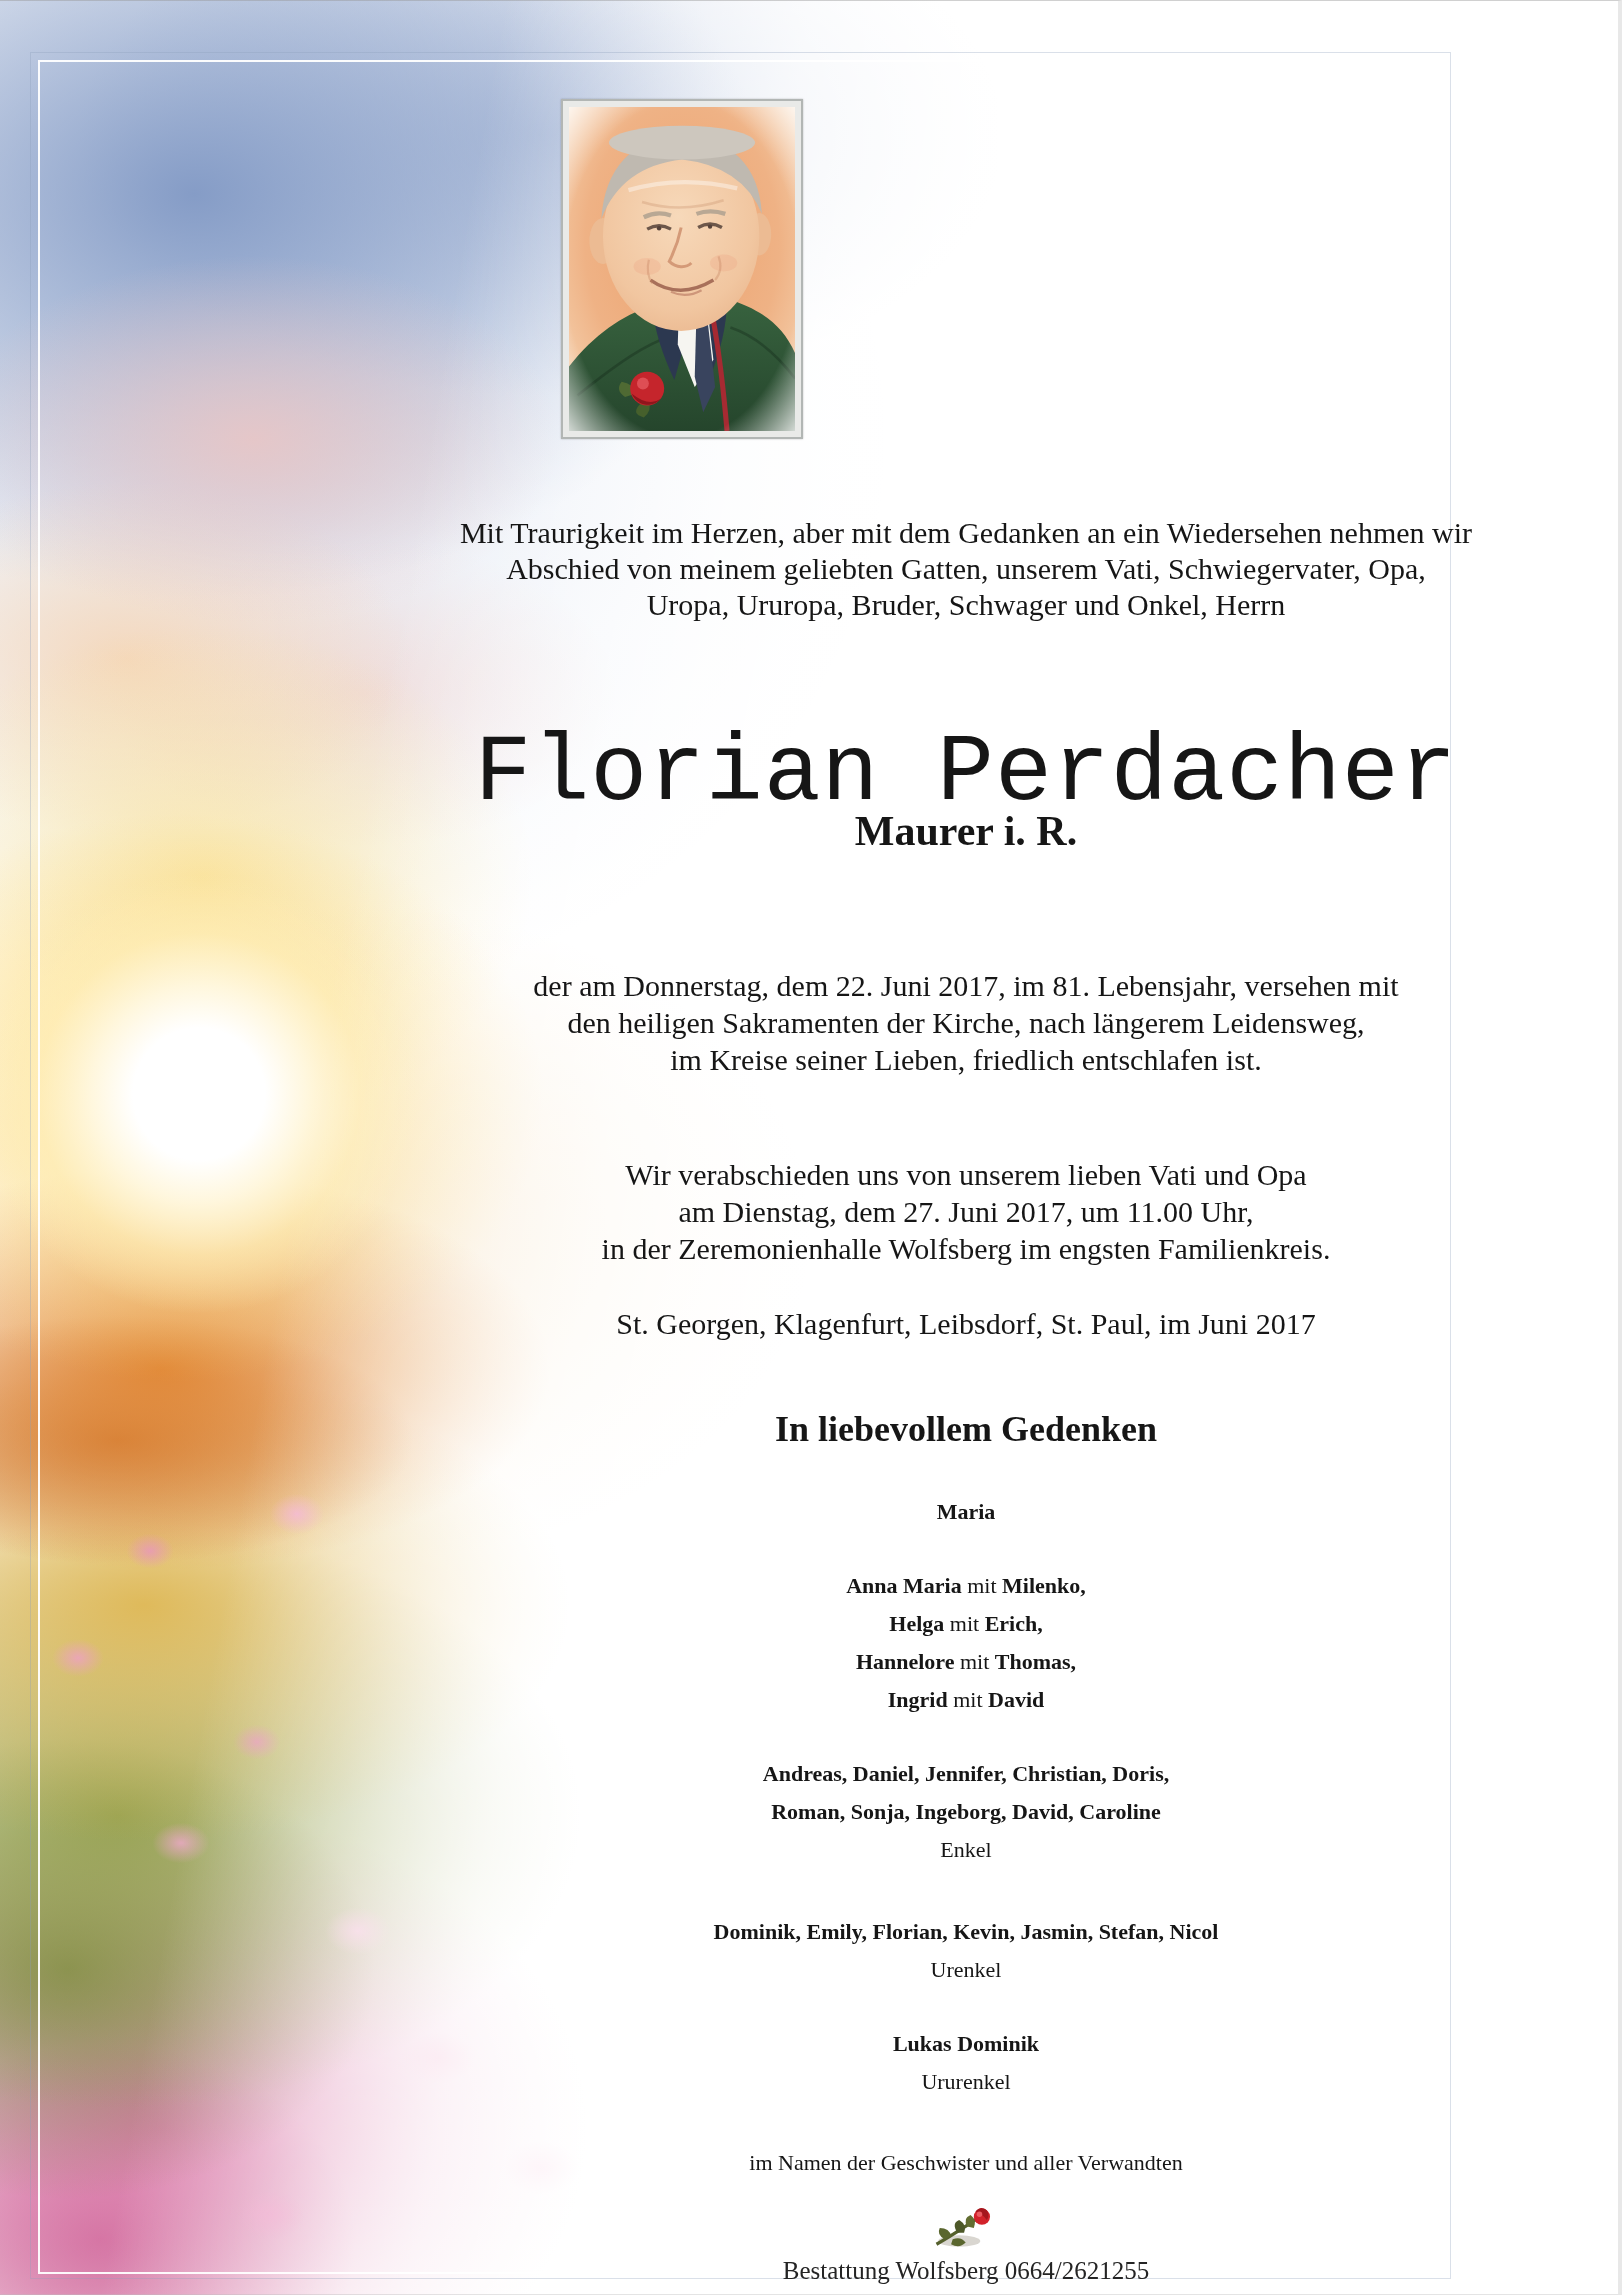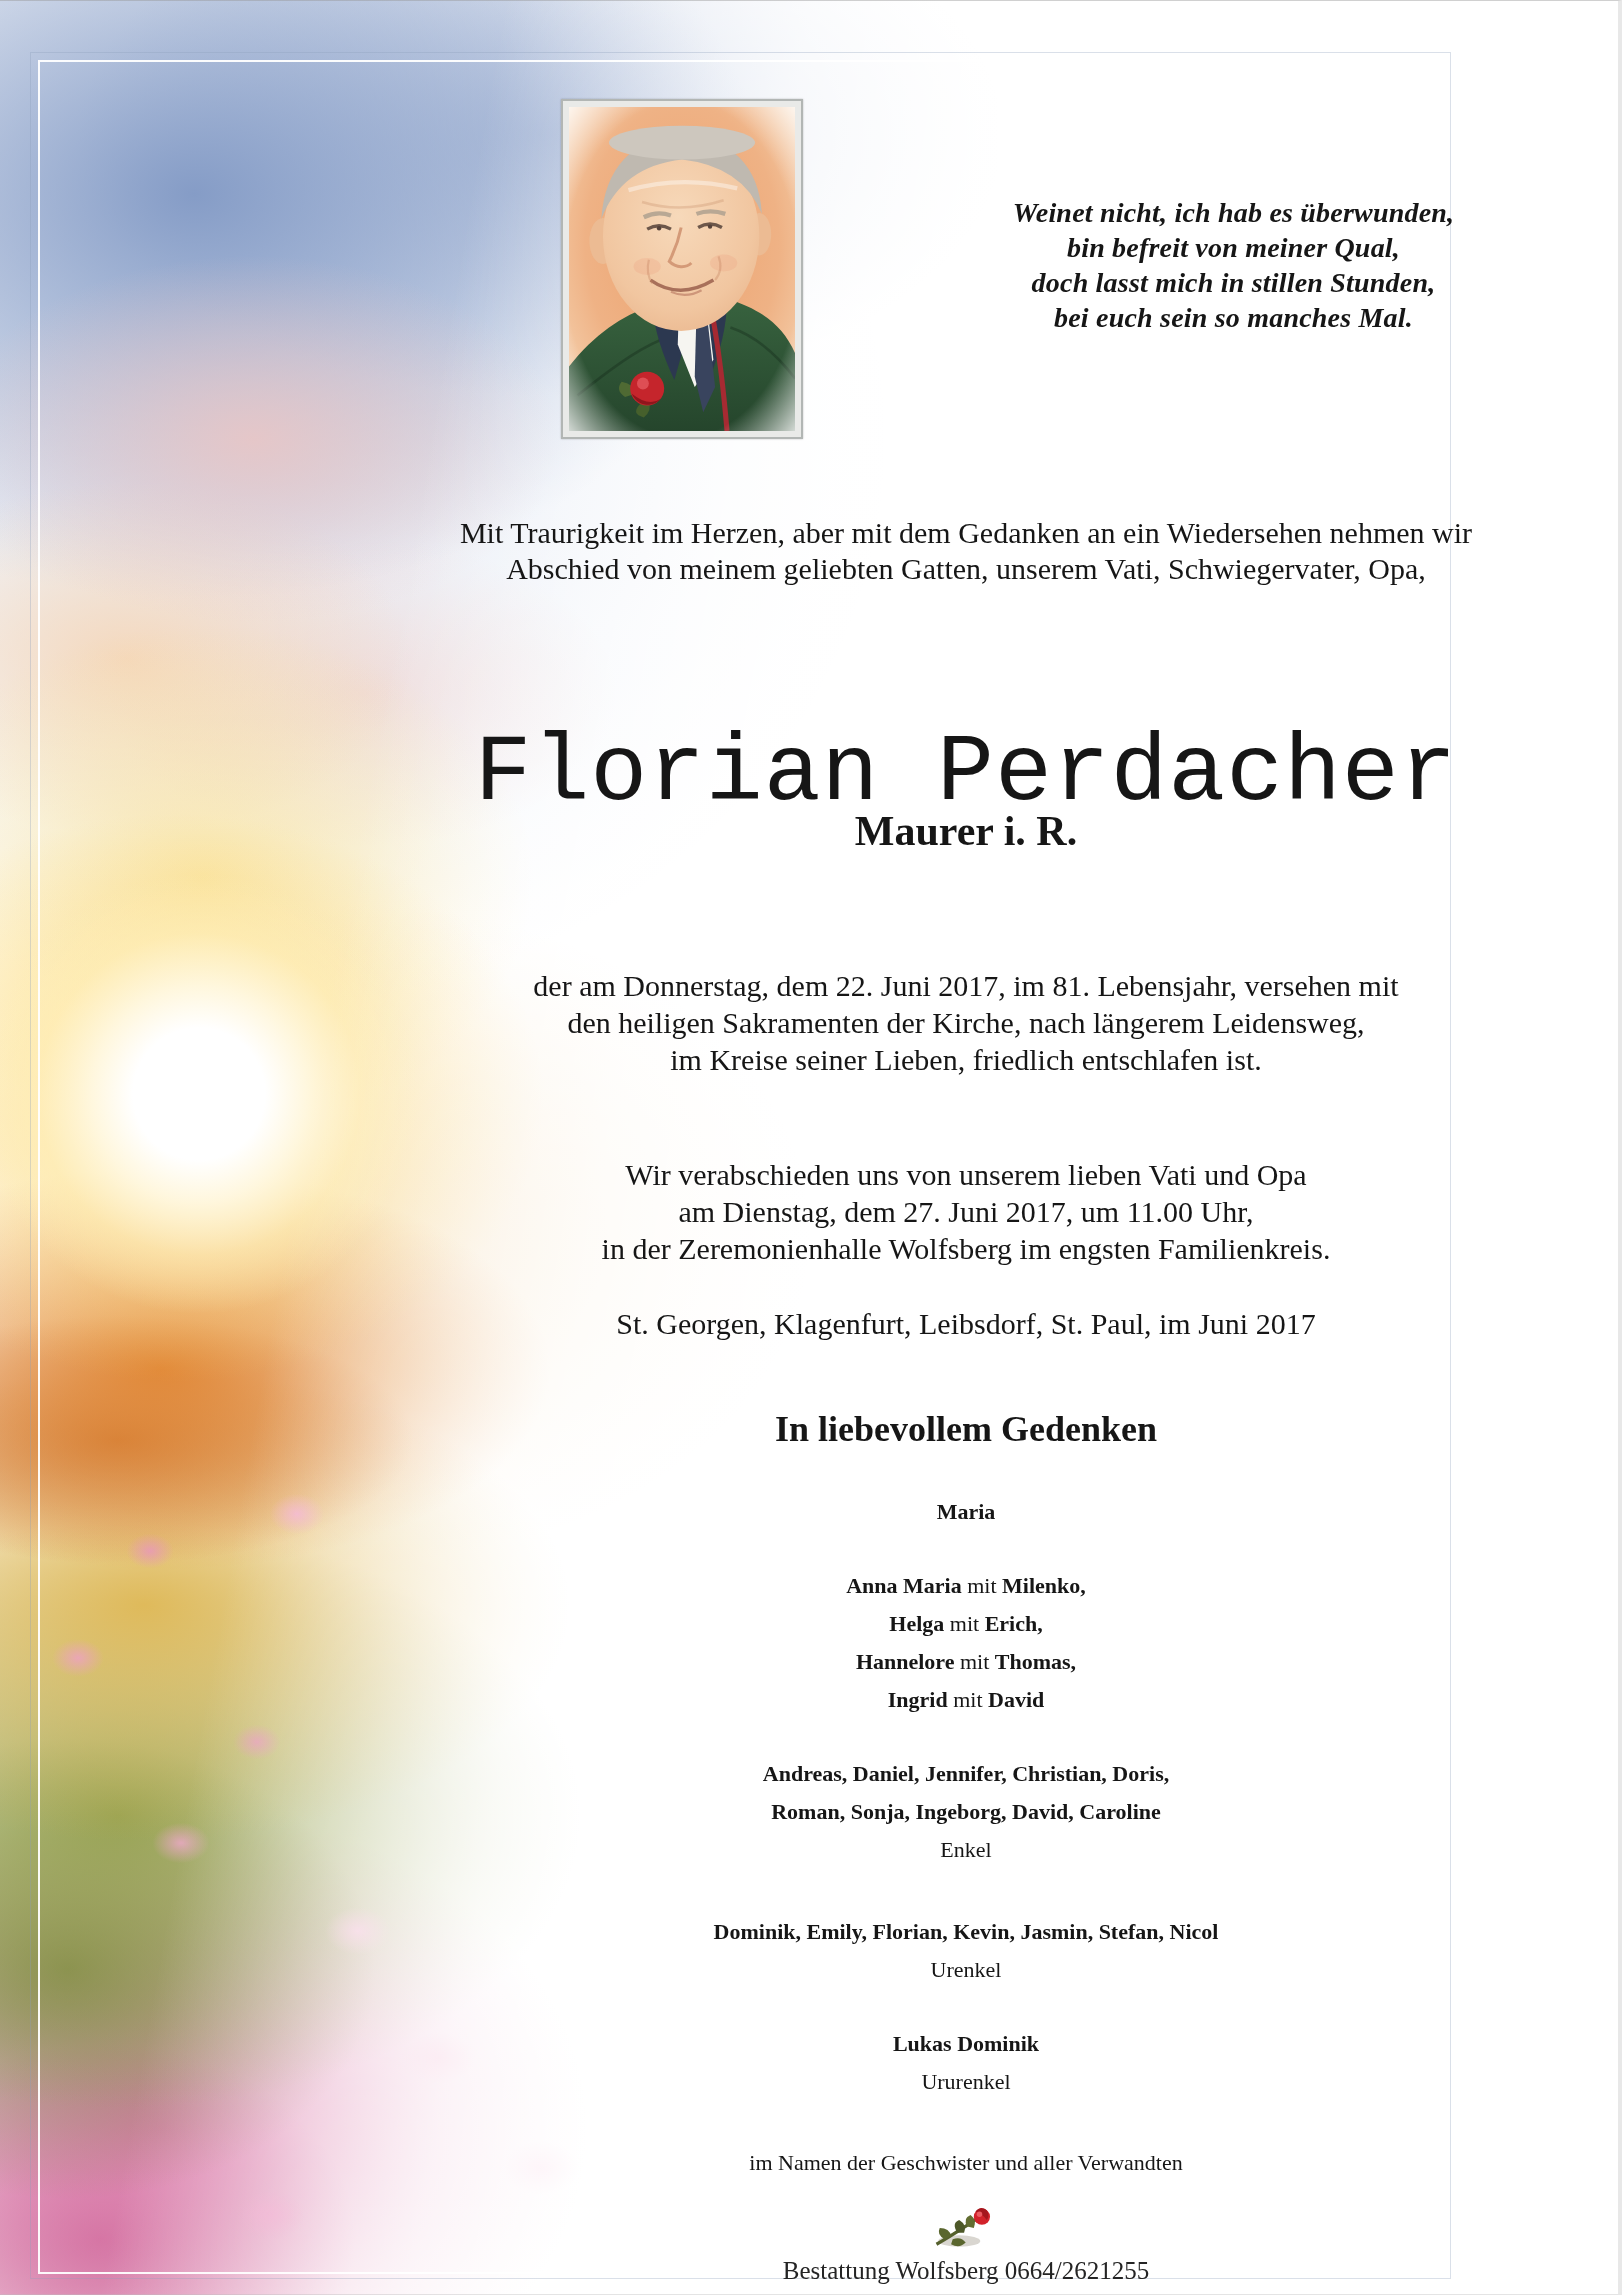--- a/index.html
+++ b/index.html
@@ -163,30 +163,25 @@
             <circle cx="0" cy="0" r="20" fill="#c5252c"></circle>
             <path d="M-18,6 A20,20 0 0,0 16,12 Q2,22 -18,6 Z" fill="#8f151c"></path>
             <circle cx="-5" cy="-6" r="7" fill="#e2565c" opacity=".85"></circle>
           </g>
         </g>
         <rect x="0" y="0" width="266" height="382" fill="url(#vig)"></rect>
       </svg>
     </div>
   </div>
 
-  <div class="tx poem">
-    <div>Weinet nicht, ich hab es überwunden,</div>
-    <div>bin befreit von meiner Qual,</div>
-    <div>doch lasst mich in stillen Stunden,</div>
-    <div>bei euch sein so manches Mal.</div>
-  </div>
 
   <div class="tx col intro">
     <div>Mit Traurigkeit im Herzen, aber mit dem Gedanken an ein Wiedersehen nehmen wir</div>
     <div>Abschied von meinem geliebten Gatten, unserem Vati, Schwiegervater, Opa,</div>
+    <div>Uropa, Ururopa, Bruder, Schwager und Onkel, Herrn</div>
   </div>
 
   <div class="tx col name">Florian Perdacher</div>
   <div class="tx col job">Maurer i. R.</div>
 
   <div class="tx col death">
     <div>der am Donnerstag,  dem 22. Juni 2017, im 81. Lebensjahr, versehen mit</div>
     <div>den heiligen Sakramenten der Kirche, nach längerem Leidensweg,</div>
     <div>im Kreise seiner Lieben, friedlich entschlafen ist.</div>
   </div>

